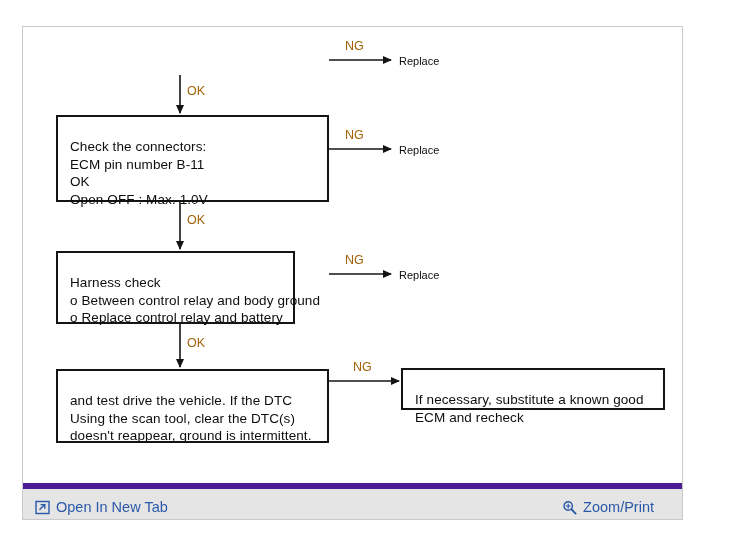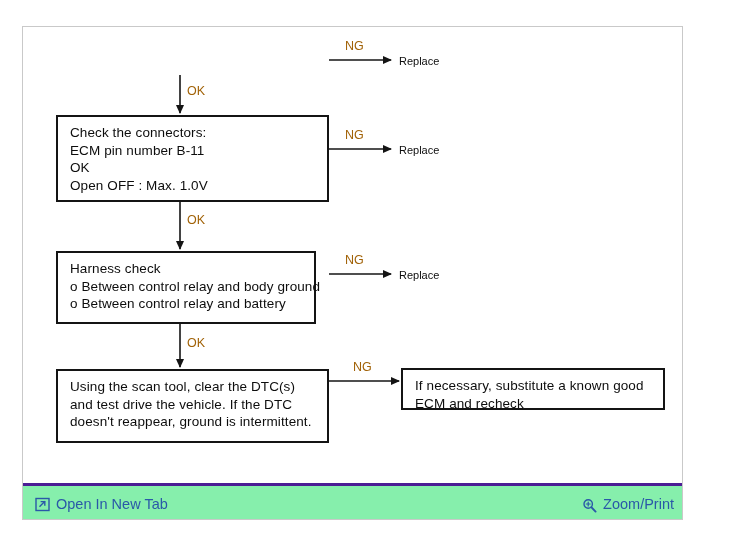--- a/index.html
+++ b/index.html
@@ -49,21 +49,21 @@
   .node .line {
     white-space: pre;
     display: block;
   }
   .node.center {
     display: flex;
     align-items: center;
     justify-content: center;
   }
   .node.padleft {
-    padding: 7px 8px 6px 12px;
+    padding: 21px 8px 6px 12px;
   }
   .plain-label {
     position: absolute;
     font-family: "Liberation Sans", sans-serif;
     font-size: 11px;
     line-height: 16px;
     color: #0d0d0d;
     white-space: pre;
   }
   .edge-label {
@@ -82,40 +82,40 @@
     height: 456px;
     overflow: visible;
   }
   
   #footer {
     position: absolute;
     left: 0;
     bottom: 0;
     width: 659px;
     height: 36px;
-    border-top: 3px solid #4c1d95;
-    background: #86efac;
+    border-top: 6px solid #4c1d95;
+    background: #e5e5e5;
     box-sizing: border-box;
   }
   .footer-link {
     position: absolute;
     top: 9px;
     display: flex;
     align-items: center;
     gap: 6px;
     color: #2a58a8;
     font-family: "Liberation Sans", sans-serif;
     font-size: 14.5px;
     line-height: 18px;
     text-decoration: none;
     cursor: pointer;
     white-space: nowrap;
   }
   #link-open-new-tab { left: 12px; }
-  #link-zoom-print  { right: 8px; align-items: flex-end; }
+  #link-zoom-print  { right: 28px; }
   .ficon {
     display: inline-block;
     width: 15px;
     height: 15px;
     flex: 0 0 auto;
     line-height: 0;
   }
 </style>
 </head>
 <body>
@@ -151,29 +151,29 @@
       </svg>
 
 
       <div class="node padleft" id="node-check-connectors" style="left:33px; top:88px; width:273px; height:87px;">
         <span class="line">Check the connectors:</span>
         <span class="line">ECM pin number B-11</span>
         <span class="line">OK</span>
         <span class="line">Open OFF : Max. 1.0V</span>
       </div>
 
-      <div class="node padleft" id="node-harness-check" style="left:33px; top:224px; width:260px; height:73px;">
+      <div class="node padleft" id="node-harness-check" style="left:33px; top:224px; width:239px; height:73px;">
         <span class="line">Harness check</span>
         <span class="line">o Between control relay and body ground</span>
-        <span class="line">o Between control relay and battery</span>
+        <span class="line">o Replace control relay and battery</span>
       </div>
 
       <div class="node padleft" id="node-scan-tool" style="left:33px; top:342px; width:273px; height:74px;">
+        <span class="line">and test drive the vehicle. If the DTC</span>
         <span class="line">Using the scan tool, clear the DTC(s)</span>
-        <span class="line">and test drive the vehicle. If the DTC</span>
         <span class="line">doesn't reappear, ground is intermittent.</span>
       </div>
 
       <div class="node padleft" id="node-substitute-ecm" style="left:378px; top:341px; width:264px; height:42px;">
         <span class="line">If necessary, substitute a known good</span>
         <span class="line">ECM and recheck</span>
       </div>
 
       <div class="plain-label" style="left:376px; top:26px;">Replace</div>
       <div class="plain-label" style="left:376px; top:115px;">Replace</div>

